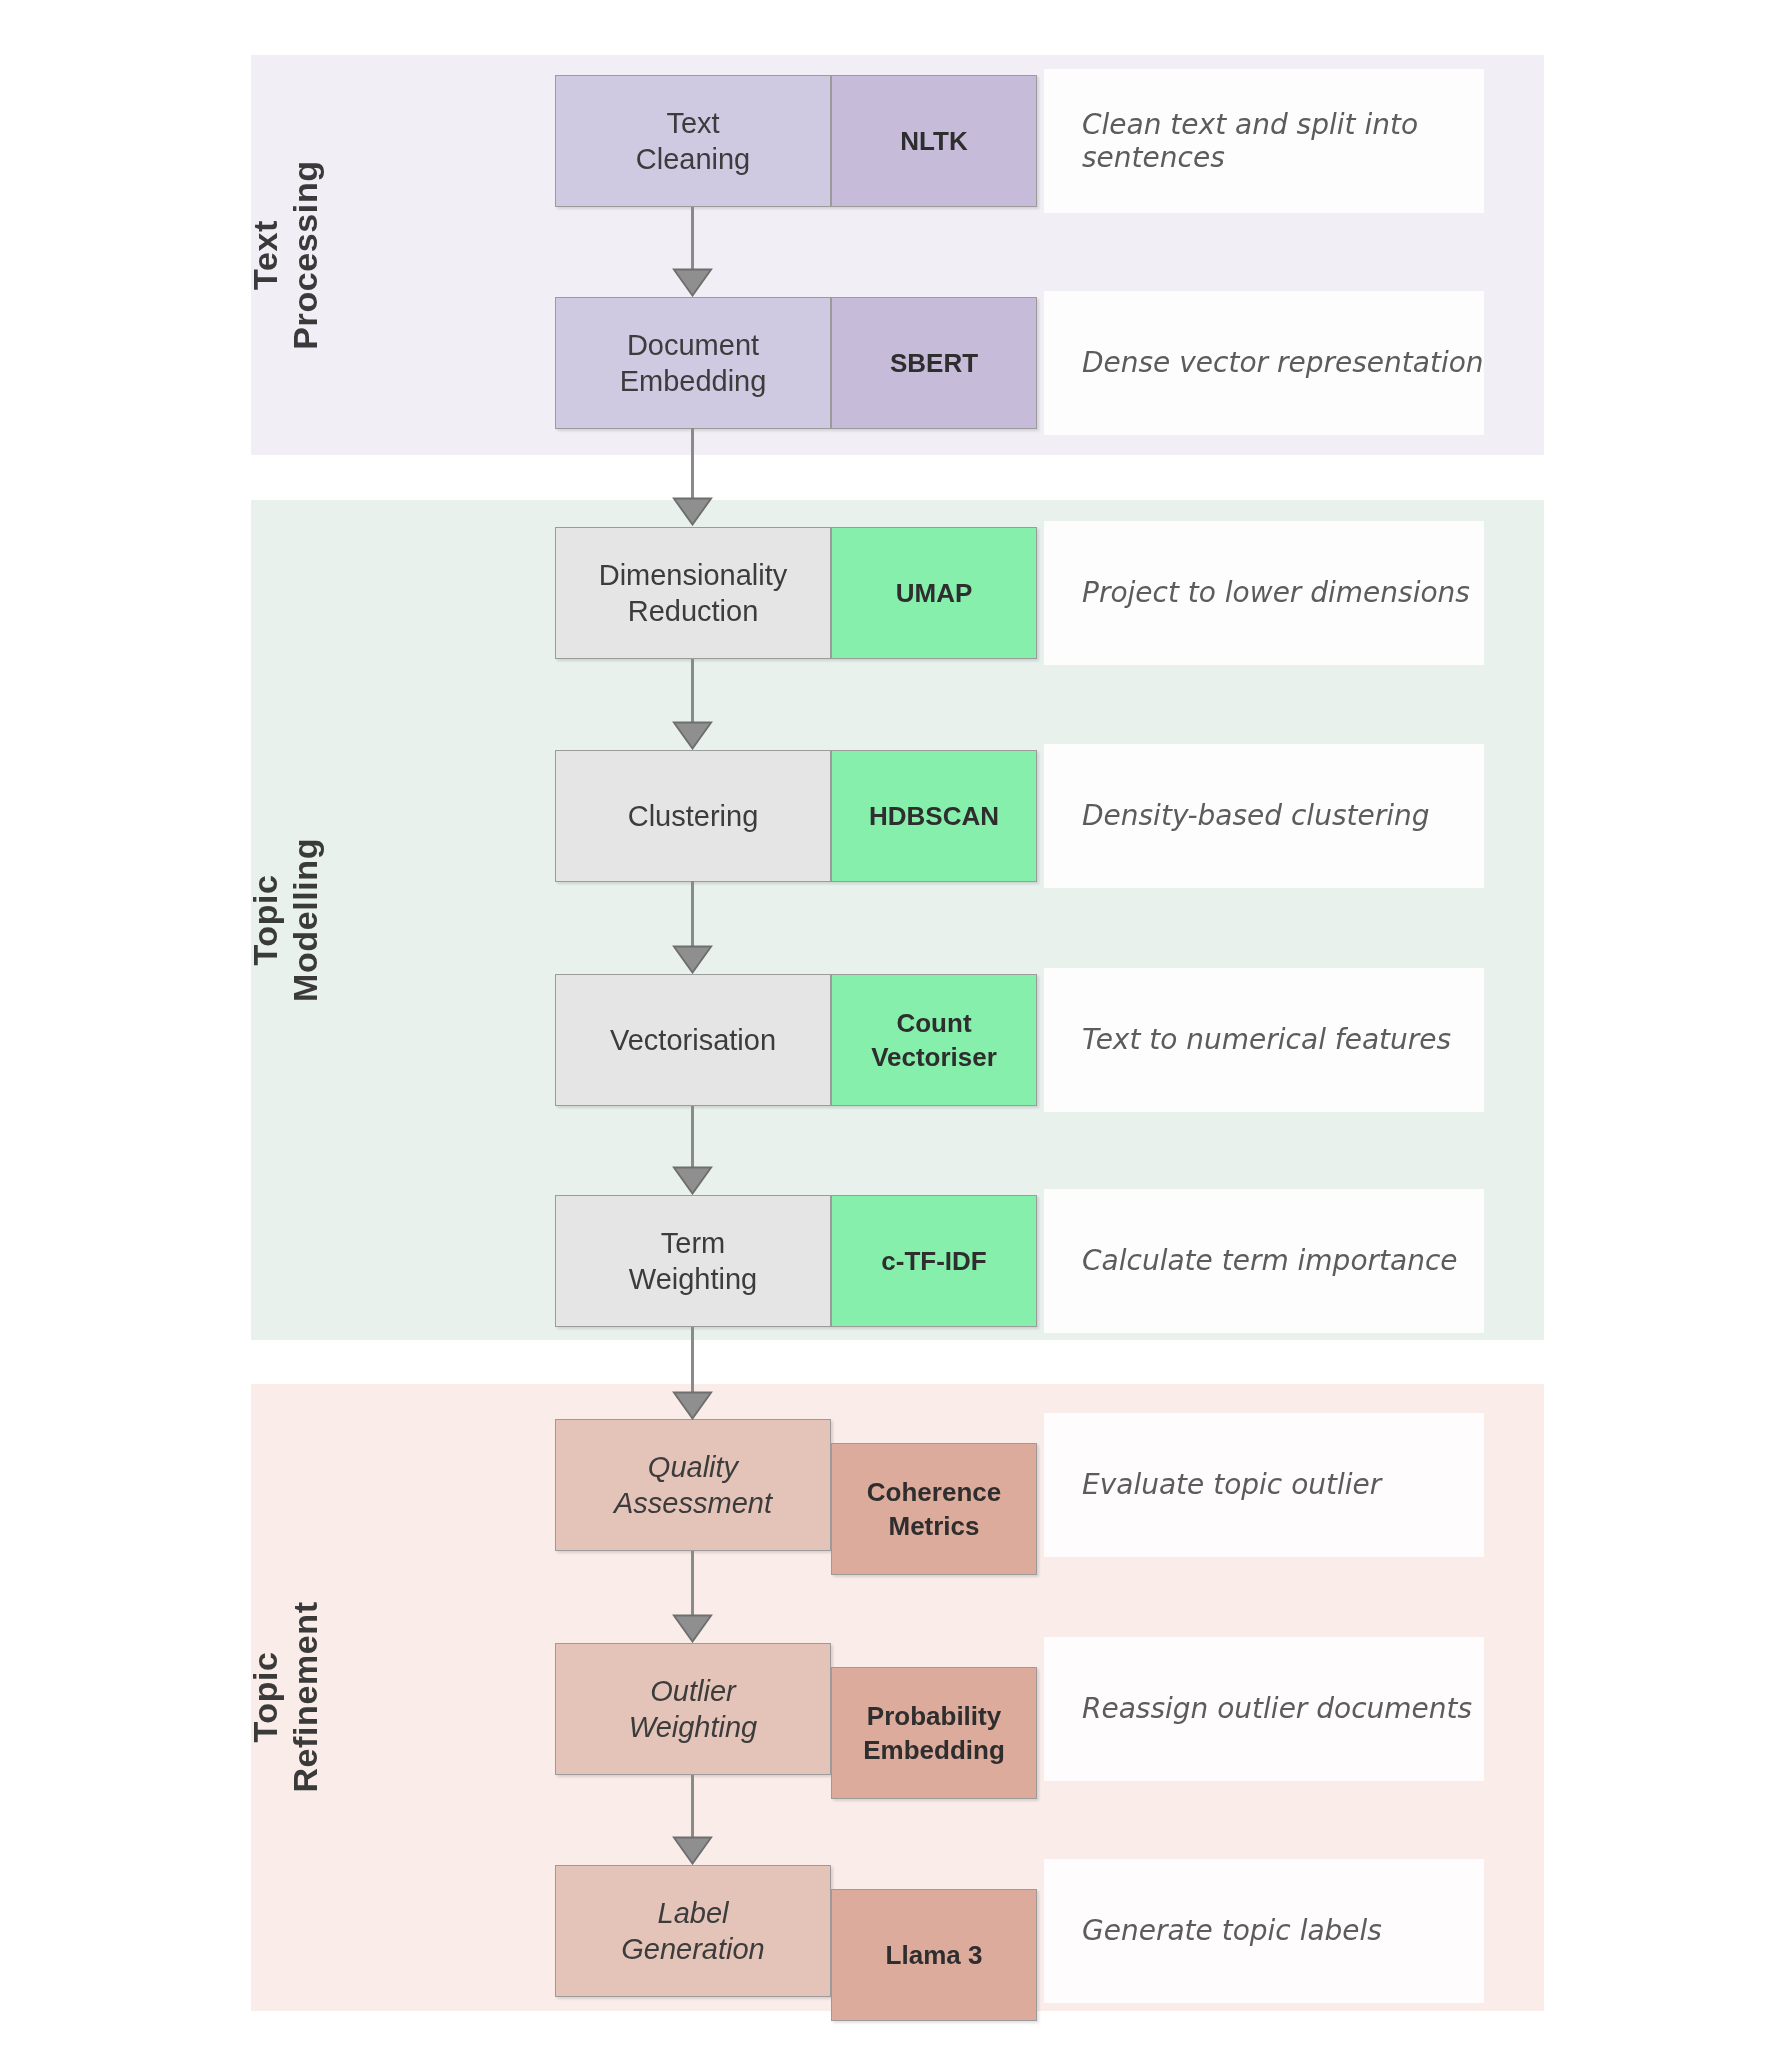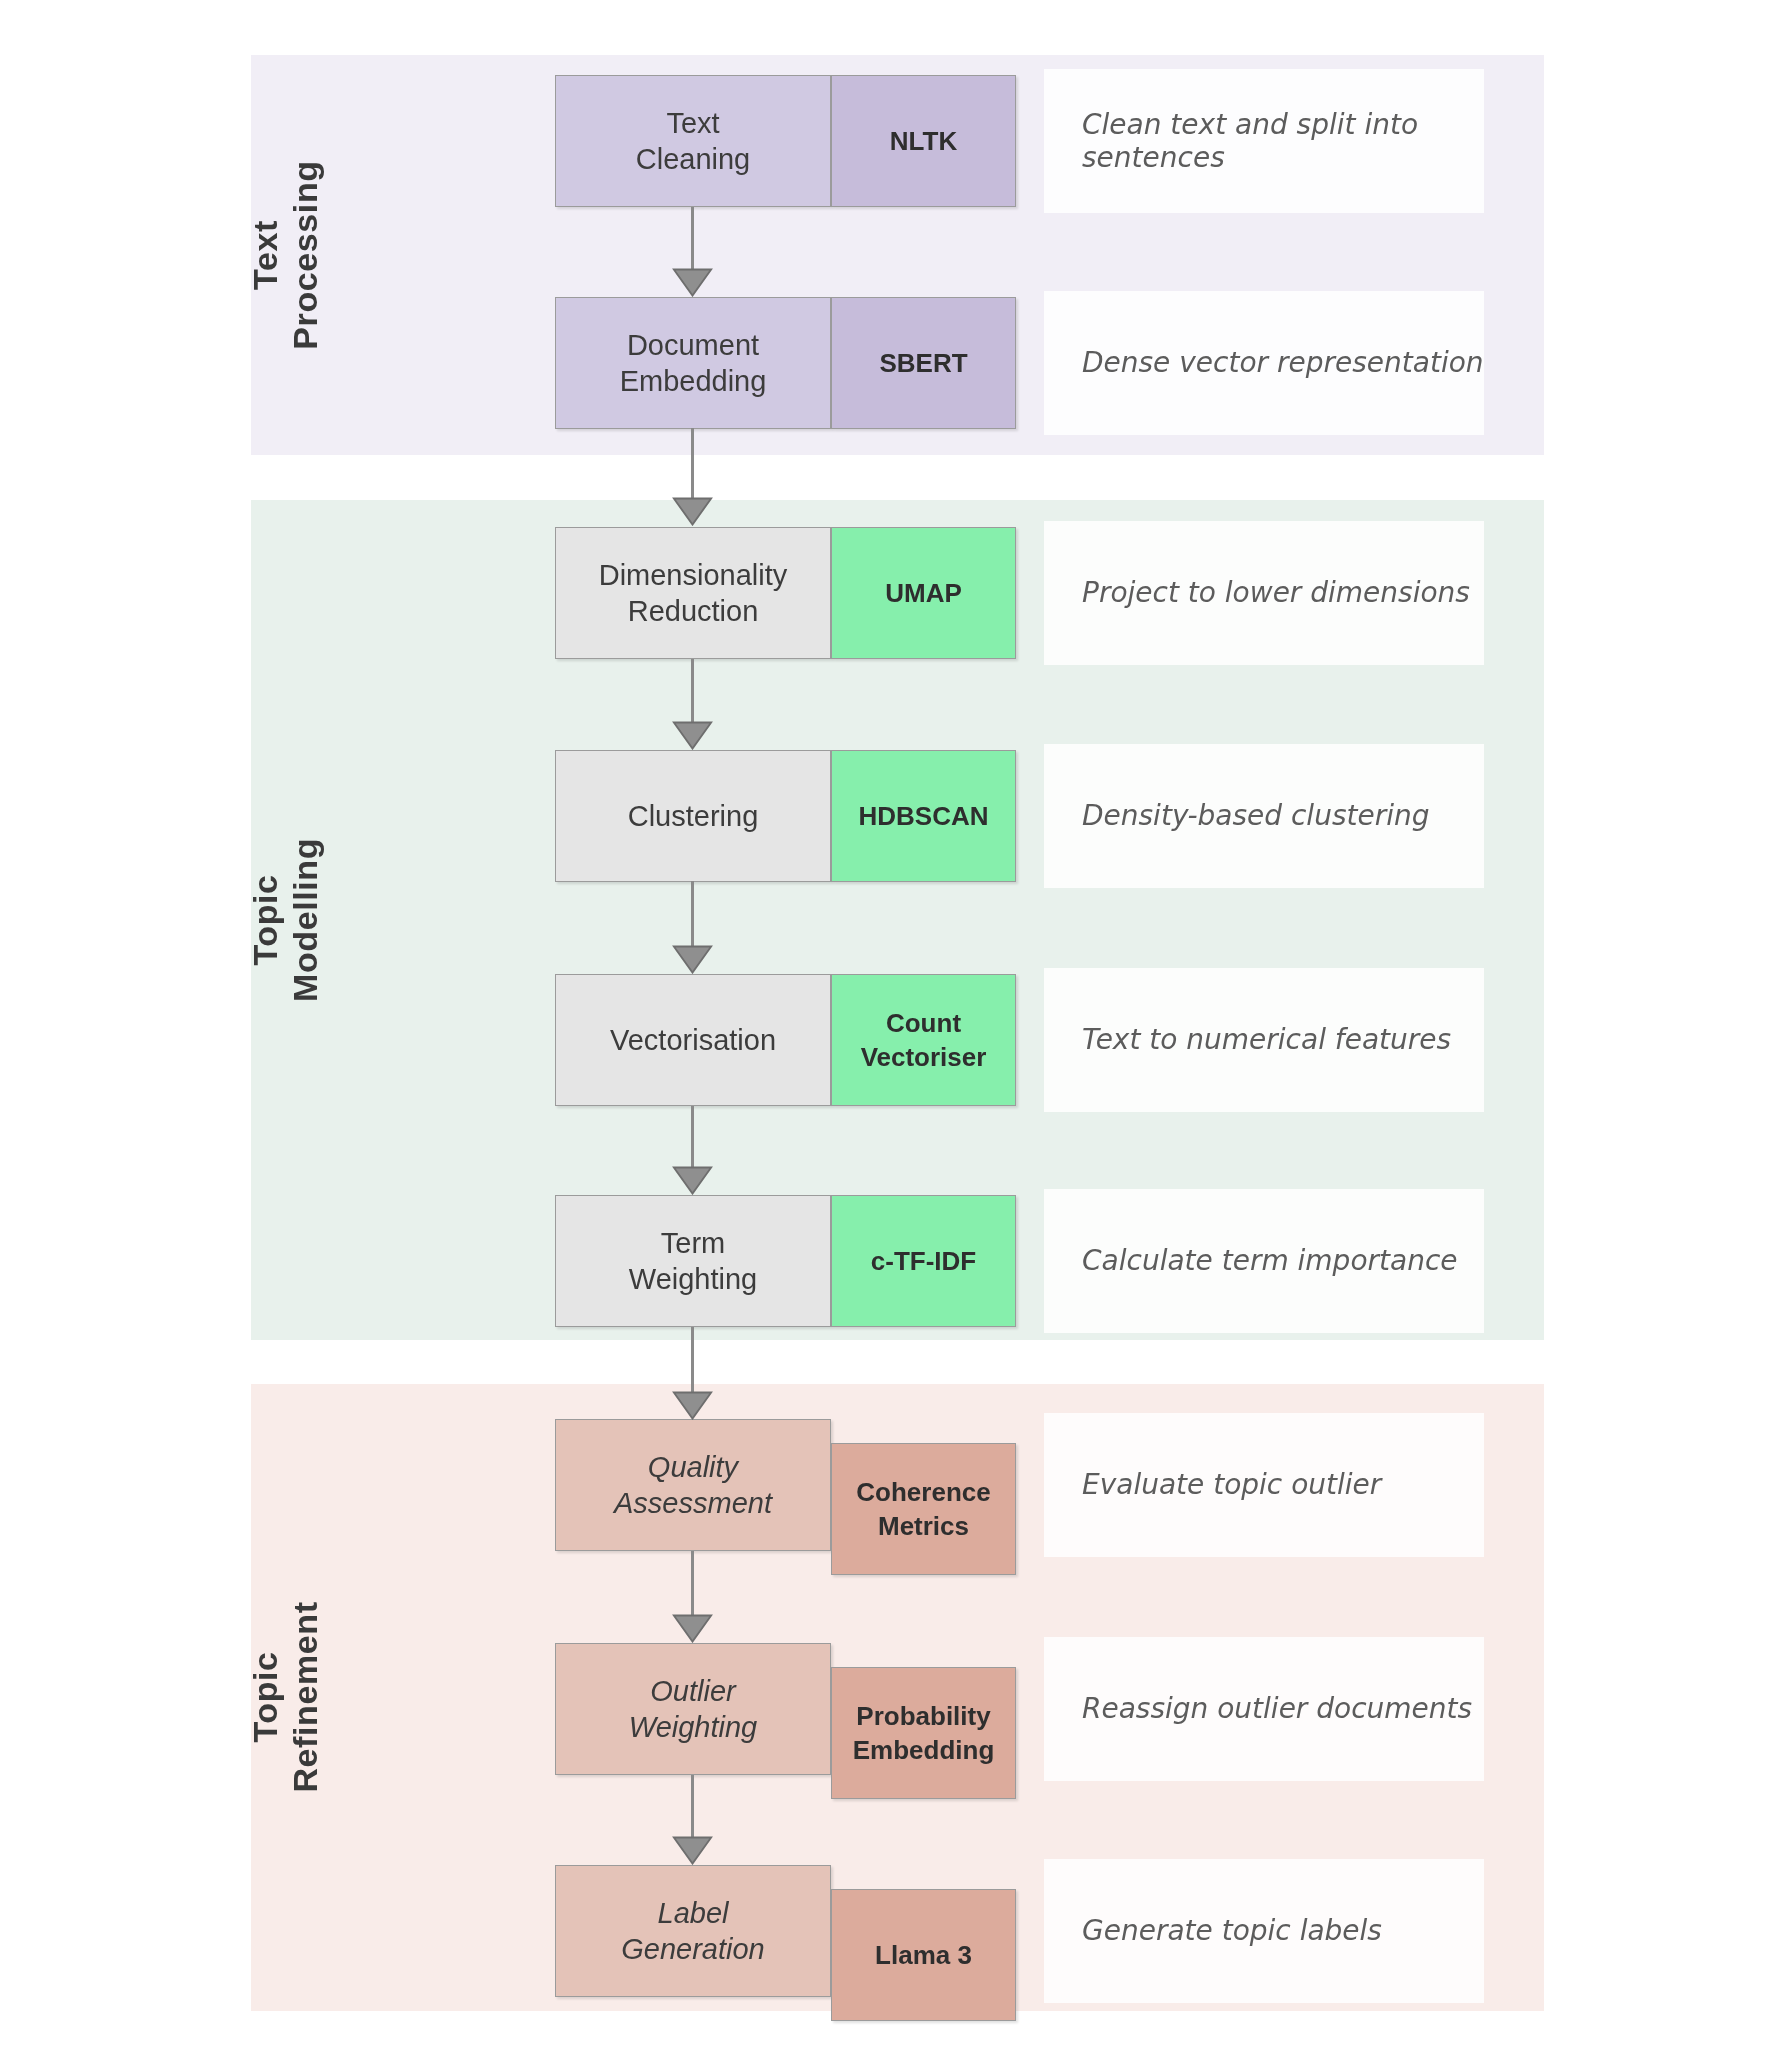--- a/index.html
+++ b/index.html
@@ -25,21 +25,21 @@
 
   .row { position:absolute; height:132px; }
   .step-box {
     position:absolute; left:555px; width:276px; height:132px;
     display:flex; align-items:center; justify-content:center; text-align:center;
     font-size:29px; color:#3c3c3c; white-space:pre-line; line-height:36px;
     border:1.3px solid #9b9b9b; box-sizing:border-box;
     box-shadow:1.9px 1.9px 2.5px rgba(0,0,0,0.12);
   }
   .tool-box {
-    position:absolute; left:831px; width:185px; height:132px;
+    position:absolute; left:831px; width:206px; height:132px;
     display:flex; align-items:center; justify-content:center; text-align:center;
     font-size:26px; font-weight:bold; color:#2e2e2e; white-space:pre-line; line-height:34px;
     border:1.3px solid #9b9b9b; box-sizing:border-box;
     box-shadow:1.9px 1.9px 2.5px rgba(0,0,0,0.12);
   }
   .desc-box {
     position:absolute; left:1044px; top:-6.3px; width:440px; height:144px;
     display:flex; align-items:center; justify-content:flex-start;
     padding-left:38px; box-sizing:border-box;
     background:rgba(255,255,255,0.85);

